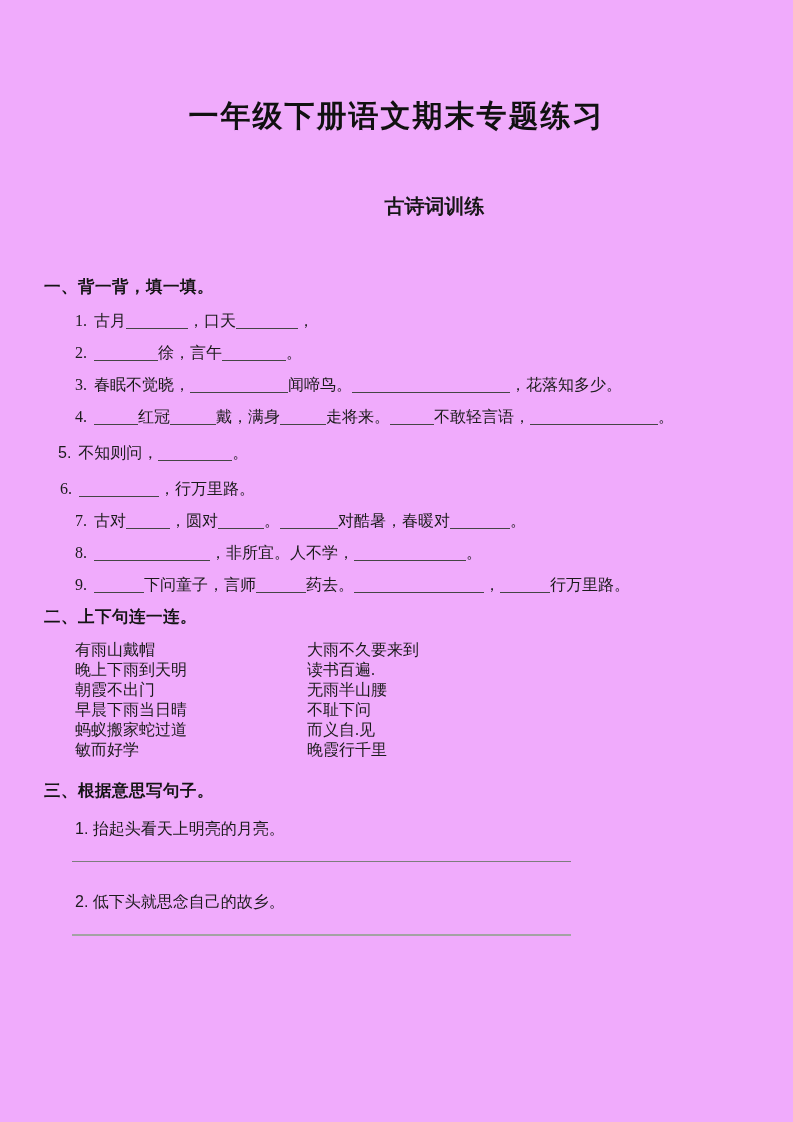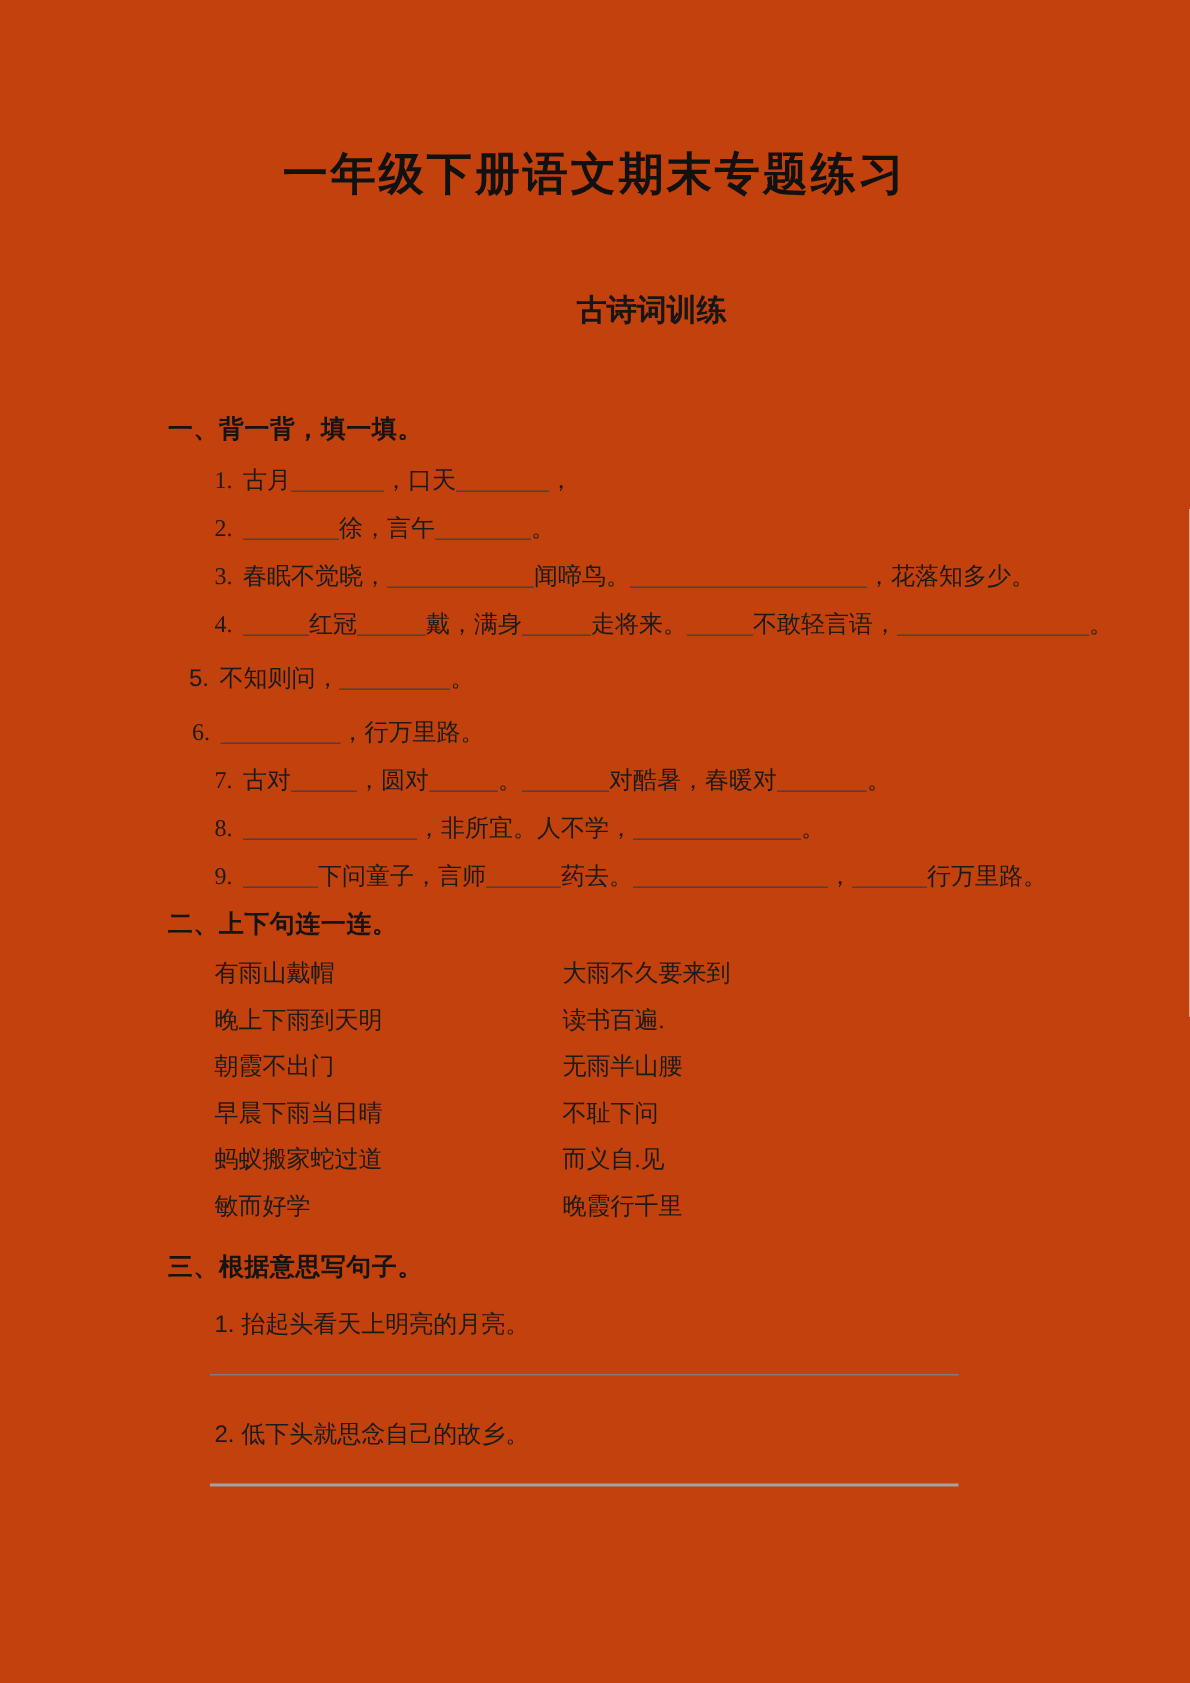--- a/index.html
+++ b/index.html
@@ -1,31 +1,31 @@
 <!DOCTYPE html>
 <html><head>
 <meta charset="utf-8">
 <style>
   html,body { margin:0; padding:0; background:#e8e8e8; }
   .page {
-    width:793px; height:1122px; margin:0 auto; background:#c2410c;
+    width:793px; height:1122px; margin:0 auto; background:#f0abfc;
     color:#1b1b1b; font-family:"Liberation Serif", serif; font-size:16px;
     overflow:hidden; box-sizing:border-box;
   }
   .title {
     margin:0; padding-top:96px; text-align:center;
     font-family:"Liberation Sans", sans-serif; font-weight:800;
     font-size:30px; letter-spacing:2px; color:#111;
   }
   .subtitle {
     margin-top:56px; text-align:center;
     font-family:"Liberation Sans", sans-serif; font-weight:700;
     font-size:20px; position:relative; left:38px; color:#161616;
   }
-  .content { padding:0 112px; }
+  .content { padding:0 44px; }
   .sec-heading {
     font-family:"Liberation Sans", sans-serif; font-weight:700;
     font-size:16.5px; letter-spacing:0.5px; color:#141414; line-height:20px;
   }
   .sec1 { margin-top:56px; margin-bottom:14px; }
   .sec2 { margin-top:6px;  margin-bottom:14px; }
   .sec3 { margin-top:20px; margin-bottom:18px; }
 
   .fill-item {
     padding-left:31px; height:22px; line-height:22px;
@@ -35,21 +35,21 @@
   .fill-item:nth-child(6) { padding-left:16px; margin-top:14px; }
   .fill-item:nth-child(7) { margin-top:4px; }
   .num { margin-right:7px; }
   .blank {
     display:inline-block; height:16px; vertical-align:-3px;
     border-bottom:1px solid #454545;
   }
 
   .match-grid {
     display:grid; grid-template-columns:232px auto;
-    margin-left:31px; row-gap:11px;
+    margin-left:31px; 
   }
   .match-cell { height:20px; line-height:20px; }
 
   .s3-q {
     margin:0 0 0 31px; height:22px; line-height:22px;
     font-family:"Liberation Sans", sans-serif;
   }
   .s3-line {
     height:0; width:499px; margin:21px 0 29px 28px;
     border-top:1px solid #7d7d7d;

